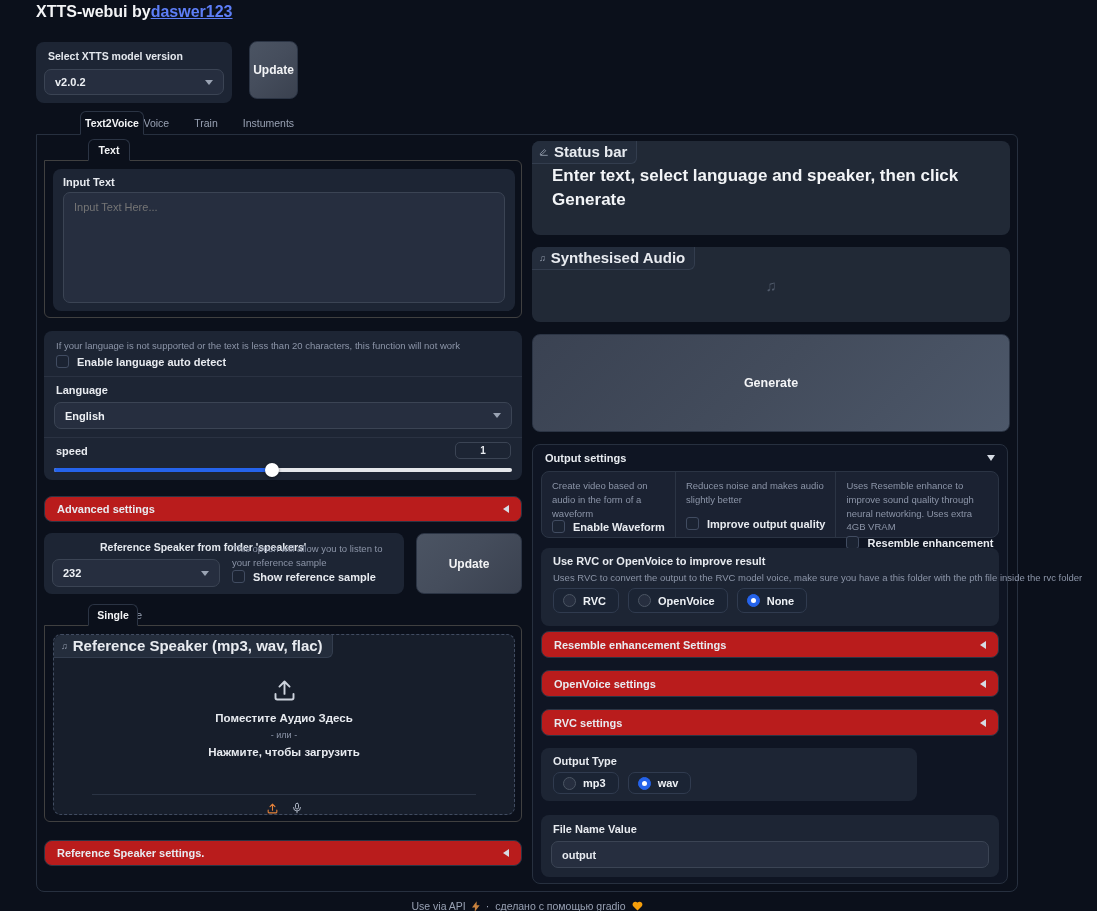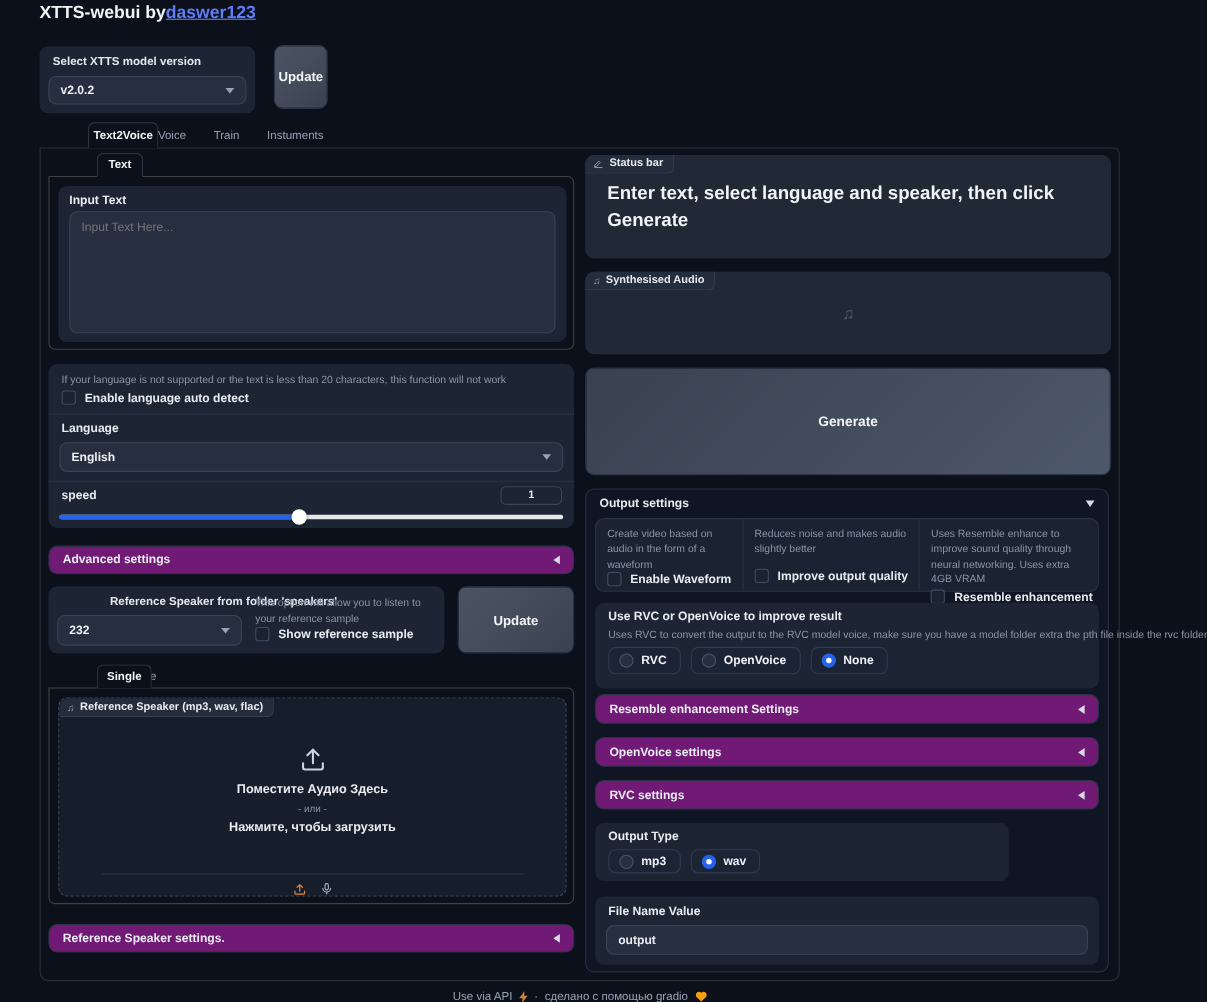--- a/index.html
+++ b/index.html
@@ -20,21 +20,21 @@
   .dropdown { background:#262e3f; border:1px solid #3b4454; border-radius:7px; display:flex; align-items:center; justify-content:space-between; padding:0 10px; cursor:pointer; }
   .dd-value { font-size:11px; font-weight:700; color:#eef1f5; }
   .caret { width:0; height:0; border-left:4px solid transparent; border-right:4px solid transparent; border-top:5px solid #9aa3b3; }
   .btn-gray {
     background:linear-gradient(135deg,#4b5463 0%,#454d5c 45%,#3a414f 100%);
     border:1px solid #2b3444; border-radius:8px; color:#f3f4f6;
     display:flex; align-items:center; justify-content:center;
     font-size:12px; font-weight:700; cursor:pointer;
   }
   .accordion {
-    background:#701a75; border:1px solid #2b3444; border-radius:8px;
+    background:#b91c1c; border:1px solid #2b3444; border-radius:8px;
     display:flex; align-items:center; justify-content:space-between;
     padding:0 12px; cursor:pointer;
   }
   .tri-left { width:0; height:0; border-top:4.5px solid transparent; border-bottom:4.5px solid transparent; border-right:6px solid #d6dbe4; }
   .tri-down { width:0; height:0; border-left:4.5px solid transparent; border-right:4.5px solid transparent; border-top:6px solid #d6dbe4; }
   .chk { width:13px; height:13px; background:#1b2332; border:1px solid #414c61; border-radius:3px; flex:0 0 auto; cursor:pointer; }
   .chk-row { display:flex; align-items:center; gap:8px; }
   .radio-pill {
     display:inline-flex; align-items:center; gap:7px; height:25px;
     background:#1b2434; border:1px solid #303b4f; border-radius:7px;
@@ -49,21 +49,21 @@
     border-radius:6px 6px 0 0; display:flex; align-items:center; justify-content:center;
     font-size:10.5px; font-weight:700; color:#f3f4f6; z-index:3; cursor:pointer;margin-left:44px;
   }
   .tab-idle { font-size:10.5px; color:#98a1b3; display:flex; align-items:center; cursor:pointer; white-space:nowrap; }
   .tab-panel { border:1px solid #404040; border-radius:0 6px 6px 6px; }
   .chip {
     position:absolute; left:0; top:0; display:flex; align-items:center; gap:5px;
     background:#242d3c; border-right:1px solid #333d4e; border-bottom:1px solid #333d4e;
     border-radius:8px 0 6px 0; padding:2px 9px 3px 7px; z-index:2;
   }
-  .chip span { font-size:10px; font-weight:700; color:#e8ebf0; white-space:nowrap; }
+  .chip span { font-size:15px; font-weight:700; color:#e8ebf0; white-space:nowrap; }
   .chip .note { font-size:9px; color:#9aa3b3; font-weight:400; }
   .divider { background:#2a3242; height:1px; }
   a { color:#5d7ef7; }
 </style>
 </head>
 <body>
 
 <div class="abs" style="left:36px;top:3px;font-size:16px;font-weight:700;color:#f3f4f6;">
   <span>XTTS-webui by</span><a href="#" style="text-decoration:underline;">daswer123</a>
 </div>
@@ -218,21 +218,21 @@
       <div class="info">Uses Resemble enhance to improve sound quality through neural networking. Uses extra 4GB VRAM</div>
       <div class="chk-row" style="margin-top:2px;">
         <span class="chk"></span>
         <span class="lbl">Resemble enhancement</span>
       </div>
     </div>
   </div>
 
   <div class="abs group" style="left:8px;top:103px;width:458px;height:78px;">
     <div class="abs lbl" style="left:12px;top:7px;">Use RVC or OpenVoice to improve result</div>
-    <div class="abs info" style="left:12px;top:23px;right:8px;white-space:nowrap;">Uses RVC to convert the output to the RVC model voice, make sure you have a model folder extra the pth file inside the rvc folder</div>
+    <div class="abs info" style="left:12px;top:23px;right:8px;white-space:nowrap;">Uses RVC to convert the output to the RVC model voice, make sure you have a this folder with the pth file inside the rvc folder</div>
     <div class="abs" style="left:12px;top:40px;display:flex;gap:9px;">
       <label class="radio-pill">
         <span class="radio"></span>
         <span class="pill-lbl">RVC</span>
       </label>
       <label class="radio-pill">
         <span class="radio"></span>
         <span class="pill-lbl">OpenVoice</span>
       </label>
       <label class="radio-pill">

